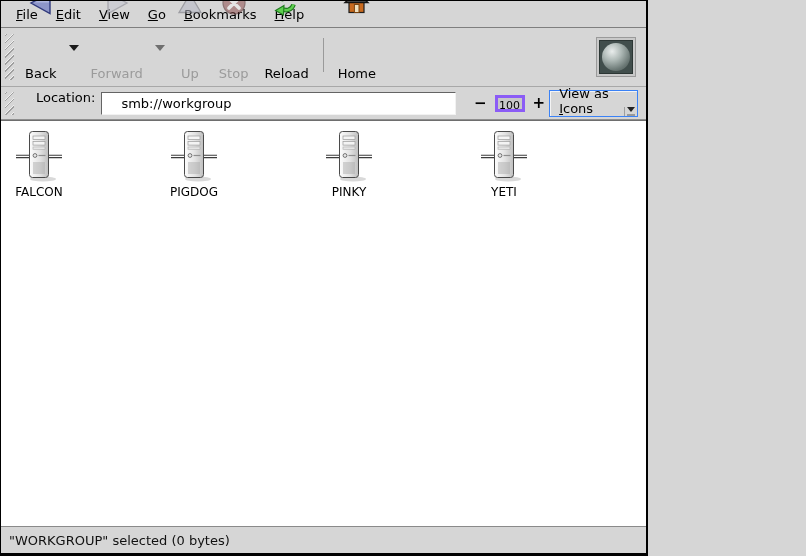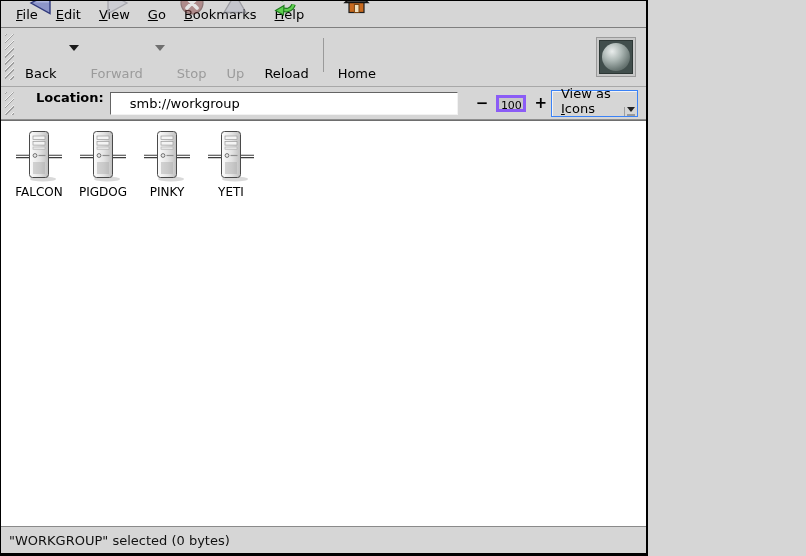--- a/index.html
+++ b/index.html
@@ -65,21 +65,21 @@
   }
 
   
   .locationbar {
     height:33px; display:flex; align-items:center;
     padding:0 8px 0 2px; background:#d6d6d6;
     border-bottom:1px solid #8f8f8f;
     flex:0 0 auto;
   }
   .locationbar .handle { height:23px; margin:0 4px 0 2px; }
-  .loc-label { font-size:13px; color:#000; margin:0 6px 11px 18px;font-weight:bold; }
+  .loc-label { font-size:13px; color:#000; margin:0 6px 11px 18px; }
   .loc-entry {
     width:503px; height:23px;
     border:1px solid #646464; border-bottom-color:#f2f2f2; border-right-color:#f2f2f2;
     background:#fff; font-family:"DejaVu Sans","Liberation Sans",sans-serif;
     font-size:13px; padding:1px 19px; color:#000; outline:none;
   }
   .zoom-out, .zoom-in {
     font-size:15px; font-weight:bold; color:#000; padding:0 4px; cursor:default; line-height:1;
   }
   .zoom-out { margin-left:14px; }
@@ -103,21 +103,21 @@
     width:0; height:0; border-left:4px solid transparent; border-right:4px solid transparent;
     border-top:5px solid #222;
   }
   .viewas-arrow .bar { width:8px; height:2px; background:#9a9a9a; }
 
   
   .content {
     flex:1 1 auto; background:#fff; overflow:hidden;
     border-top:1px solid #6e6e6e;
     display:flex; align-items:flex-start;
-    padding:8px 0 0 6px; 
+    padding:8px 0 0 6px; gap:91px;
   }
   .file-item {
     width:64px; display:flex; flex-direction:column; align-items:center;
   }
   .file-item .ficon { margin-bottom:4px; }
   .file-label { font-size:12px; color:#000; line-height:1.1; white-space:nowrap; }
 
   
   .statusbar {
     height:27px; background:#d6d6d6; border-top:1px solid #8a8a8a;
@@ -184,31 +184,31 @@
       <span class="tlabel">Forward</span>
     </div>
     <div class="tchevron">
       <svg width="10" height="6" viewBox="0 0 10 6">
           <polygon points="0,0 10,0 5,6" fill="#6f6f6f"></polygon>
         </svg>
     </div>
 
     <div class="tbtn disabled">
       <svg class="ticon" width="26" height="26" viewBox="0 0 26 26">
+        <polygon points="13,4 24,22.5 2,22.5" fill="#b3b8d0" stroke="#6e6e80" stroke-width="1.3"></polygon>
+      </svg>
+      <span class="tlabel">Up</span>
+    </div>
+
+    <div class="tbtn disabled">
+      <svg class="ticon" width="26" height="26" viewBox="0 0 26 26">
         <circle cx="13" cy="13" r="11" fill="#b84343" stroke="#6f1f1f" stroke-width="1.2"></circle>
         <path d="M8 8 L18 18 M18 8 L8 18" stroke="#f2f2f2" stroke-width="3.6" stroke-linecap="round"></path>
       </svg>
       <span class="tlabel">Stop</span>
-    </div>
-
-    <div class="tbtn disabled">
-      <svg class="ticon" width="26" height="26" viewBox="0 0 26 26">
-        <polygon points="13,4 24,22.5 2,22.5" fill="#b3b8d0" stroke="#6e6e80" stroke-width="1.3"></polygon>
-      </svg>
-      <span class="tlabel">Up</span>
     </div>
 
     <div class="tbtn">
       <svg class="ticon" width="28" height="27" viewBox="0 0 28 27">
         <path d="M8 12 A7.5 7.5 0 0 1 20.5 8.5" fill="none" stroke="#1f7a1f" stroke-width="4.6"></path>
         <path d="M8 12 A7.5 7.5 0 0 1 20.5 8.5" fill="none" stroke="#5fcf4f" stroke-width="2.4"></path>
         <polygon points="18,1 26,6 17.5,11" fill="#5fcf4f" stroke="#1f7a1f" stroke-width="1.1"></polygon>
         <path d="M20.5 15.5 A7.5 7.5 0 0 1 8 19" fill="none" stroke="#1f7a1f" stroke-width="4.6"></path>
         <path d="M20.5 15.5 A7.5 7.5 0 0 1 8 19" fill="none" stroke="#5fcf4f" stroke-width="2.4"></path>
         <polygon points="10.5,26 2.5,21.5 11,16.5" fill="#5fcf4f" stroke="#1f7a1f" stroke-width="1.1"></polygon>

